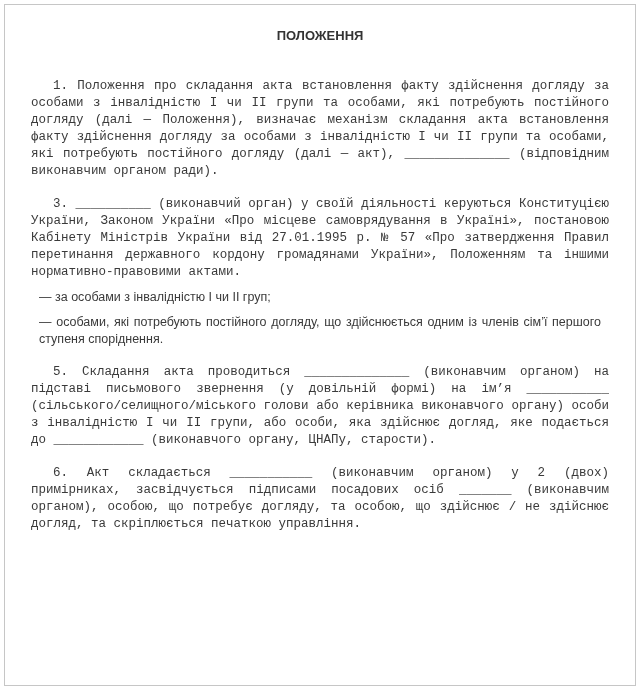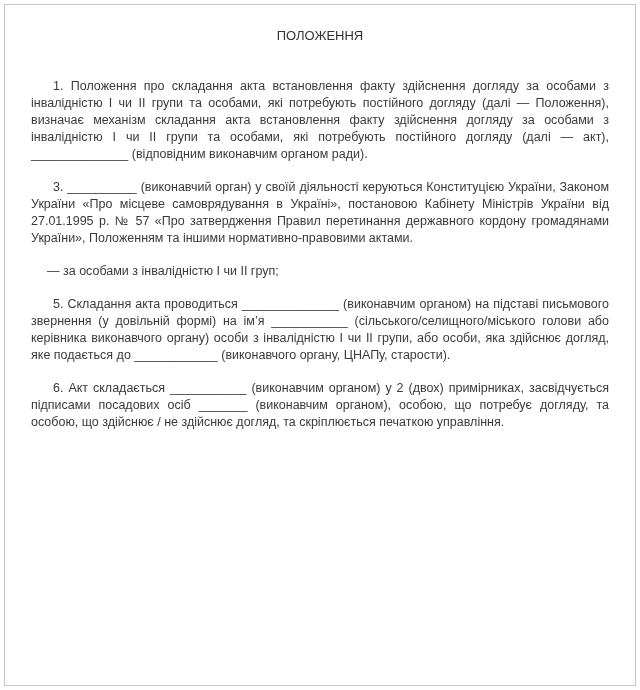--- a/index.html
+++ b/index.html
@@ -23,52 +23,54 @@
       background: #ffffff;
       border: 1px solid #c6c6c6;
       padding: 22px 26px 18px 26px;
       overflow: hidden;
       color: #3a3a3a;
       font-size: 12.5px;
       line-height: 17px;
     }
     .doc-title {
       text-align: center;
-      font-weight: normal;
+      font-weight: bold;
       font-size: 13px;
       line-height: 17px;
       color: #333333;
     }
     .doc-title .t-line { margin: 0; }
     .doc-body {
       margin-top: 34px;
     }
     .para {
       margin: 16px 0 0 0;
       text-align: justify;
       text-indent: 22px;
       word-spacing: normal;
+      font-family: Liberation Mono, monospace;
     }
     .para.first { margin-top: 0; }
     .list-line {
-      margin: 16px;
+      margin: 8px;
       text-align: justify;
       text-indent: 0;
     }
   </style>
 </head>
 <body>
 
 <div class="page">
 
   <div class="doc-title">
     <div class="t-line">ПОЛОЖЕННЯ</div>
   </div>
 
   <div class="doc-body">
     <p class="para first">1. Положення про складання акта встановлення факту здійснення догляду за особами з інвалідністю I чи II групи та особами, які потребують постійного догляду (далі — Положення), визначає механізм складання акта встановлення факту здійснення догляду за особами з інвалідністю I чи II групи та особами, які потребують постійного догляду (далі — акт), ______________ (відповідним виконавчим органом ради).</p>
     <p class="para">3. __________ (виконавчий орган) у своїй діяльності керуються Конституцією України, Законом України «Про місцеве самоврядування в Україні», постановою Кабінету Міністрів України від 27.01.1995 р. № 57 «Про затвердження Правил перетинання державного кордону громадянами України», Положенням та іншими нормативно-правовими актами.</p>
     <p class="list-line">— за особами з інвалідністю I чи II груп;</p>
+    <p class="list-line">— особами, які потребують постійного догляду, що здійснюється одним із членів сім’ї першого ступеня споріднення.</p>
     <p class="para">5. Складання акта проводиться ______________ (виконавчим органом) на підставі письмового звернення (у довільній формі) на ім’я ___________ (сільського/селищного/міського голови або керівника виконавчого органу) особи з інвалідністю I чи II групи, або особи, яка здійснює догляд, яке подається до ____________ (виконавчого органу, ЦНАПу, старости).</p>
     <p class="para">6. Акт складається ___________ (виконавчим органом) у 2 (двох) примірниках, засвідчується підписами посадових осіб _______ (виконавчим органом), особою, що потребує догляду, та особою, що здійснює / не здійснює догляд, та скріплюється печаткою управління.</p>
   </div>
 
 </div>
 
 </body></html>

